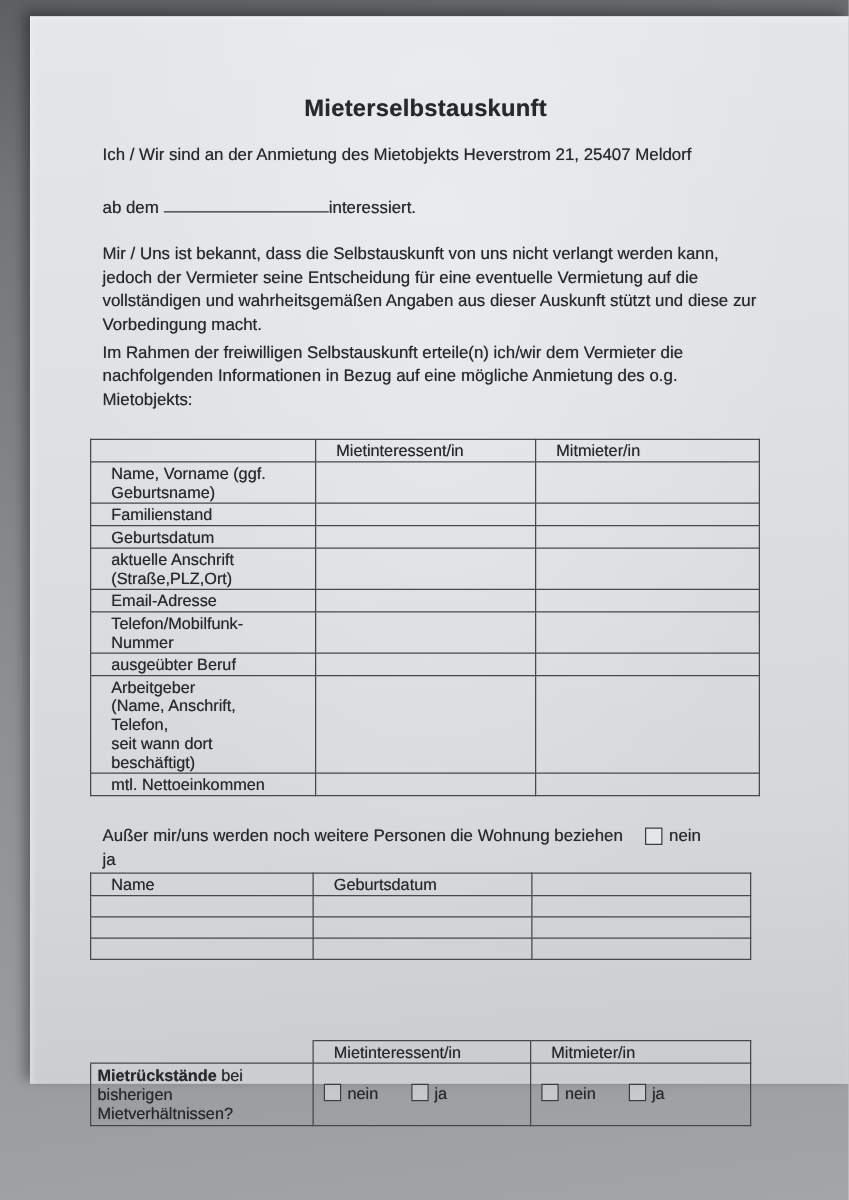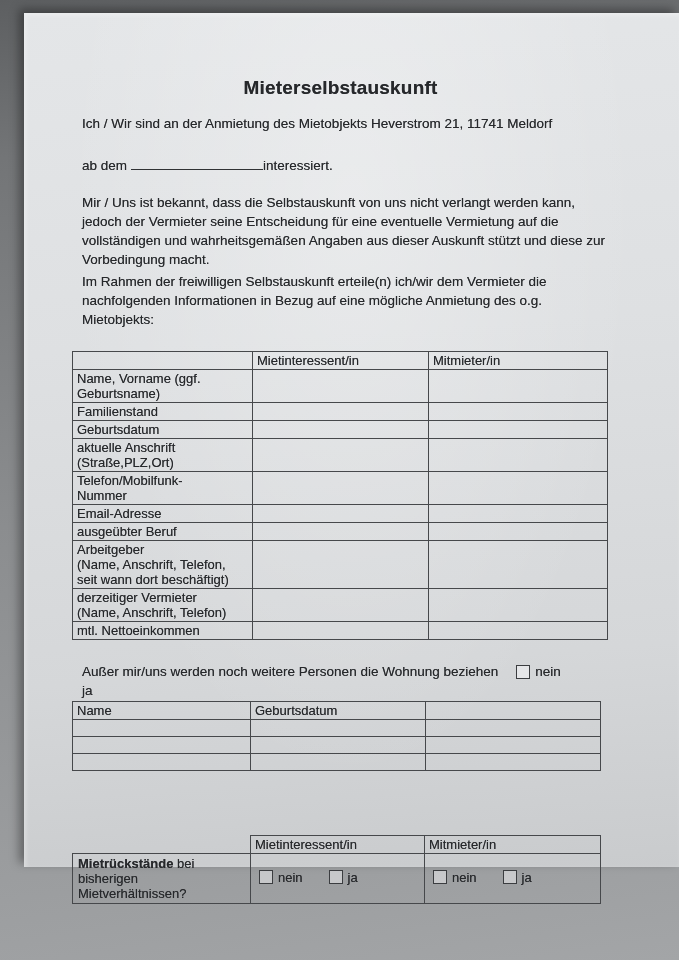--- a/index.html
+++ b/index.html
@@ -56,21 +56,21 @@
   .para2 { margin-top: 3px; width: 527px; }
 
   table.tbl {
     border-collapse: collapse;
     table-layout: fixed;
     font-size: 13px;
     line-height: 15px;
   }
   table.tbl td {
     border: 1px solid #46484b;
-    padding: 1px 4px;
+    padding: 1px 16px;
     vertical-align: top;
     overflow: hidden;
   }
   .main-table { margin-top: 22px; width: 535px; }
   .lbl { white-space: pre-line; }
 
   .persons-question {
     margin-top: 22px;
     margin-left: 10px;
     display: flex;
@@ -103,21 +103,21 @@
   b { font-weight: 700; }
 </style>
 </head>
 <body>
 
 <div class="paper">
   <div class="content">
 
     <div class="title">Mieterselbstauskunft</div>
 
-    <div class="intro indent">Ich / Wir sind an der Anmietung des Mietobjekts Heverstrom 21, 11741 Meldorf</div>
+    <div class="intro indent">Ich / Wir sind an der Anmietung des Mietobjekts Heverstrom 21, 25407 Meldorf</div>
 
     <div class="dateline indent">
       <span>ab dem</span><span class="blank"></span><span>interessiert.</span>
     </div>
 
     <div class="para1 indent">Mir / Uns ist bekannt, dass die Selbstauskunft von uns nicht verlangt werden kann, jedoch der Vermieter seine Entscheidung für eine eventuelle Vermietung auf die vollständigen und wahrheitsgemäßen Angaben aus dieser Auskunft stützt und diese zur Vorbedingung macht.</div>
 
     <div class="para2 indent">Im Rahmen der freiwilligen Selbstauskunft erteile(n) ich/wir dem Vermieter die nachfolgenden Informationen in Bezug auf eine mögliche Anmietung des o.g. Mietobjekts:</div>
 
     <table class="tbl main-table">
@@ -148,45 +148,39 @@
           <td></td>
           <td></td>
         </tr>
         <tr>
           <td class="lbl">aktuelle Anschrift
 (Straße,PLZ,Ort)</td>
           <td></td>
           <td></td>
         </tr>
         <tr>
+          <td class="lbl">Email-Adresse</td>
+          <td></td>
+          <td></td>
+        </tr>
+        <tr>
           <td class="lbl">Telefon/Mobilfunk-
 Nummer</td>
-          <td></td>
-          <td></td>
-        </tr>
-        <tr>
-          <td class="lbl">Email-Adresse</td>
           <td></td>
           <td></td>
         </tr>
         <tr>
           <td class="lbl">ausgeübter Beruf</td>
           <td></td>
           <td></td>
         </tr>
         <tr>
           <td class="lbl">Arbeitgeber
 (Name, Anschrift, Telefon,
 seit wann dort beschäftigt)</td>
-          <td></td>
-          <td></td>
-        </tr>
-        <tr>
-          <td class="lbl">derzeitiger Vermieter
-(Name, Anschrift, Telefon)</td>
           <td></td>
           <td></td>
         </tr>
         <tr>
           <td class="lbl">mtl. Nettoeinkommen</td>
           <td></td>
           <td></td>
         </tr>
       </tbody>
     </table>

